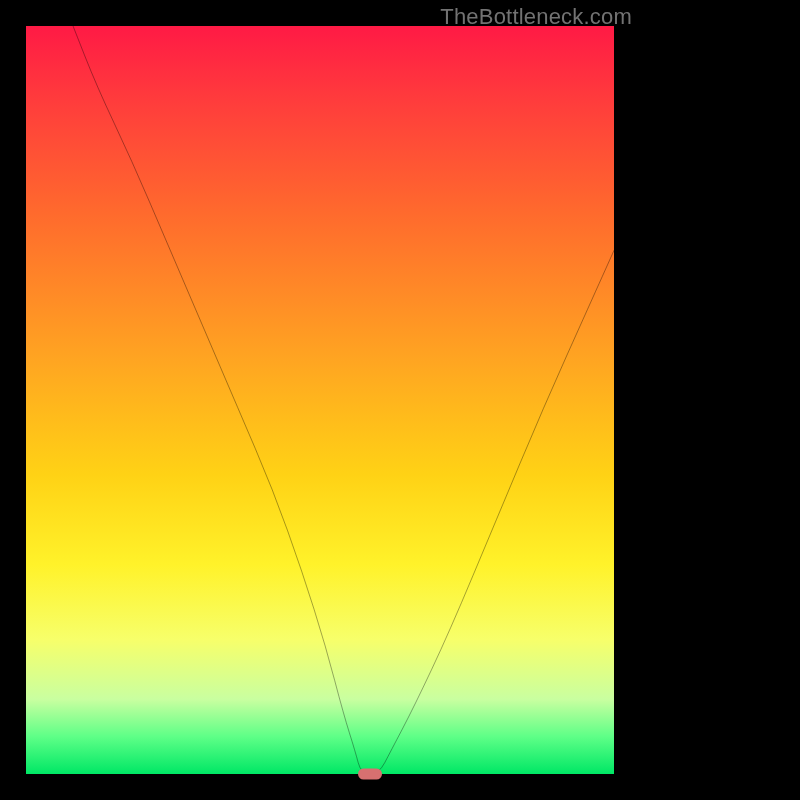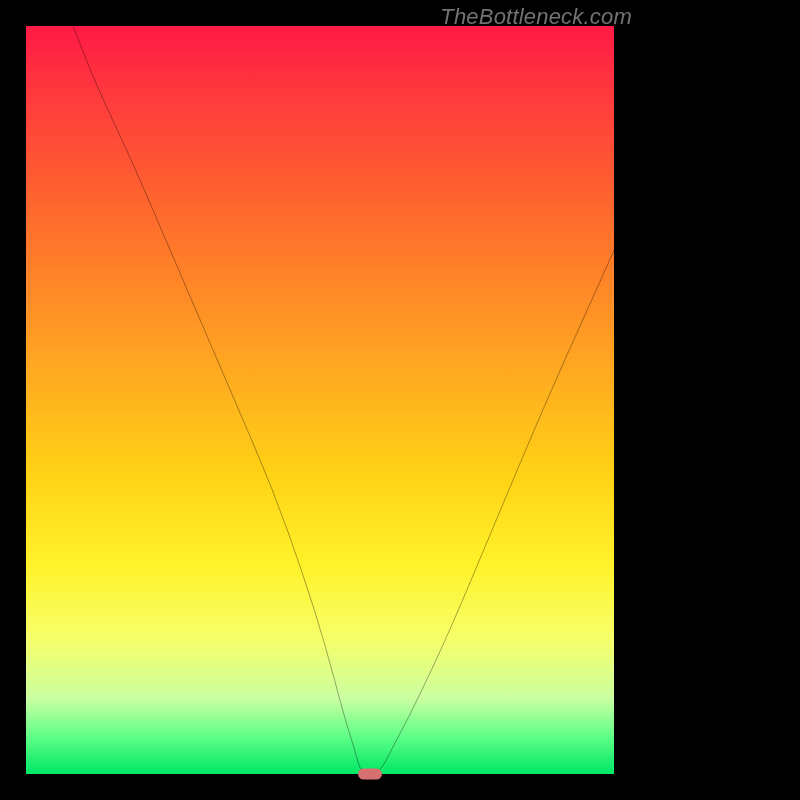--- a/index.html
+++ b/index.html
@@ -9,21 +9,20 @@
     height: 800px;
     background: #000;
     font-family: Arial, Helvetica, sans-serif;
     overflow: hidden;
   }
   .frame {
     position: relative;
     width: 640px;
     height: 800px;
     background: #000;
-    font-style: italic;
   }
   .plot {
     position: absolute;
     top: 26px;
     bottom: 26px;
     left: 26px;
     right: 26px;
     background: linear-gradient(
       to bottom,
       #ff1a45 0%,

